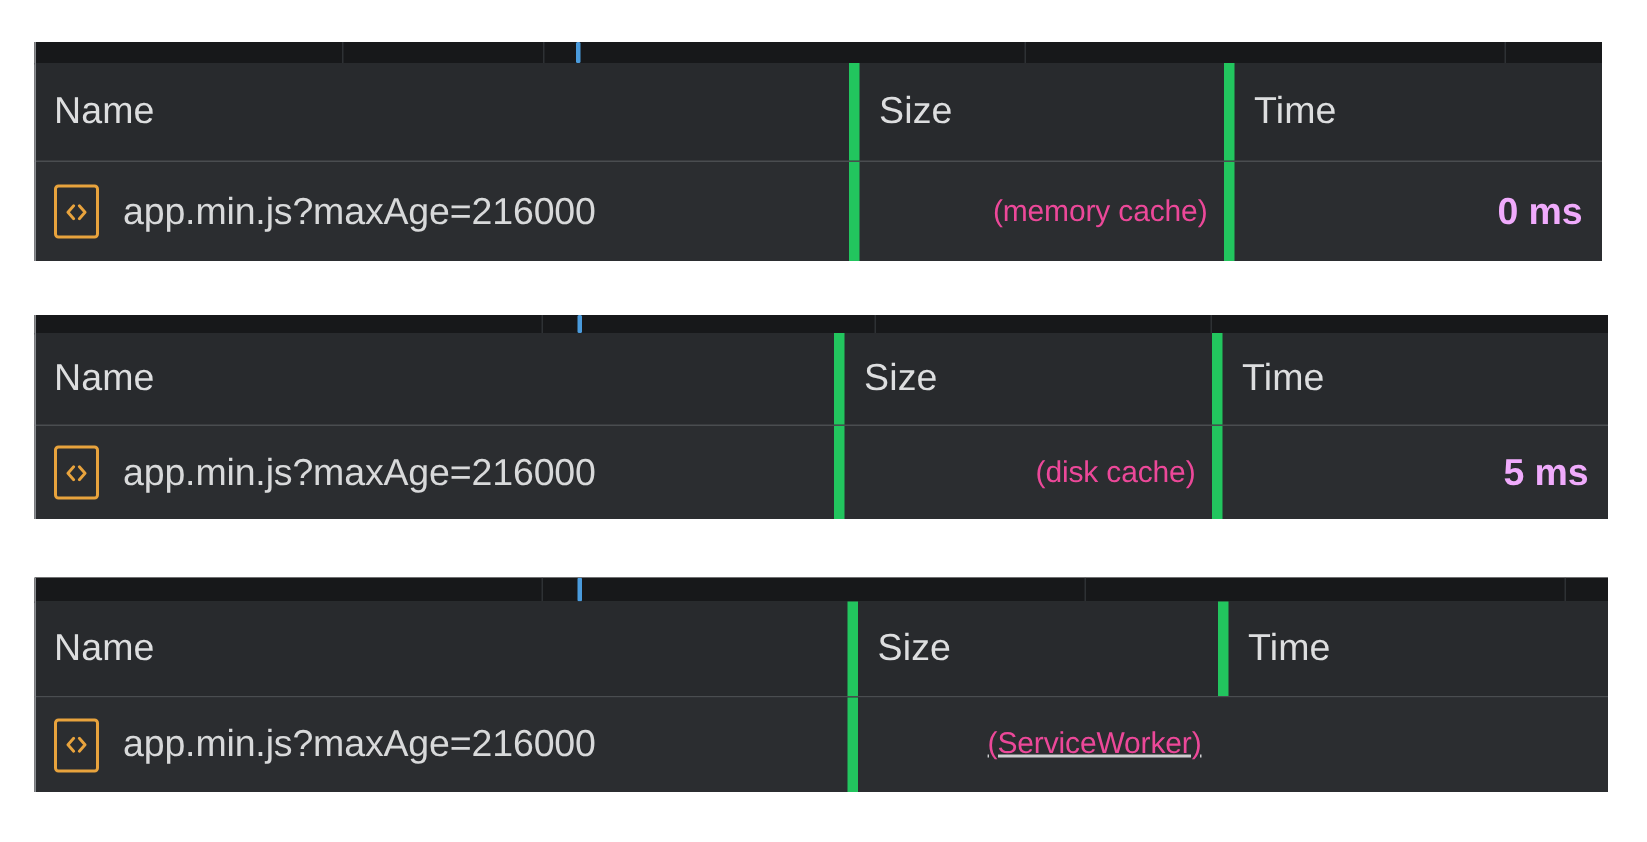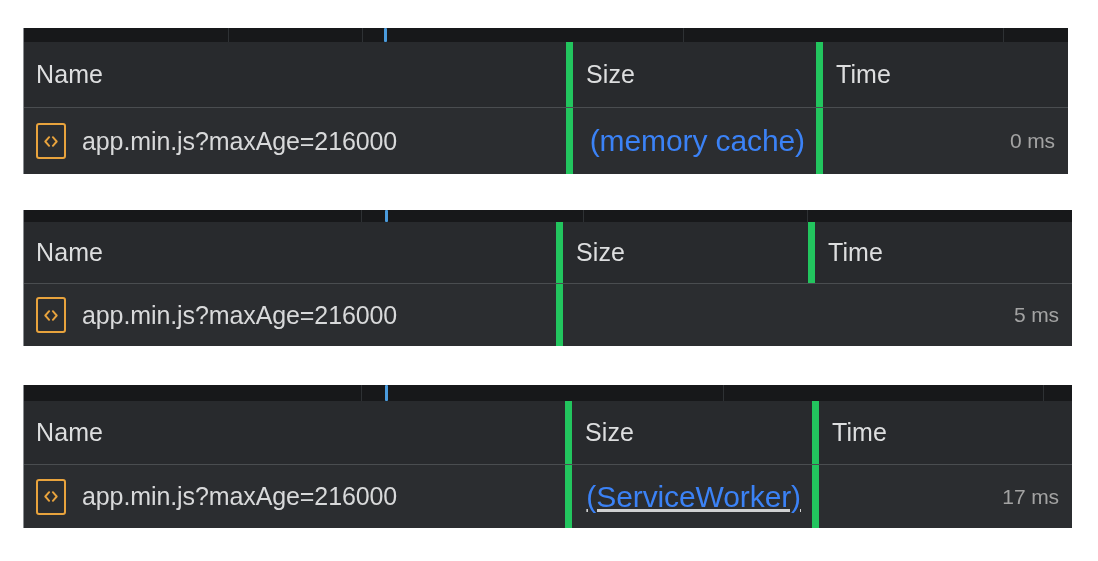--- a/index.html
+++ b/index.html
@@ -121,30 +121,30 @@
   }
 
   .name-text {
     font-size: 25px;
     font-weight: 400;
     color: #d8d9da;
     letter-spacing: -0.1px;
   }
 
   .size-text {
-    font-size: 30px;
+    font-size: 20px;
     font-weight: 400;
-    color: #3b82f6;
+    color: #ec4899;
     letter-spacing: -0.1px;
   }
 
   .time-text {
-    font-size: 21px;
-    font-weight: 400;
-    color: #a3a3a3;
+    font-size: 25px;
+    font-weight: 700;
+    color: #f0abfc;
     letter-spacing: -0.1px;
   }
 
   
   .res-icon {
     flex: 0 0 auto;
     width: 26px;
     height: 32px;
     margin-right: 16px;
     border: 2px solid #e8a33d;
@@ -230,20 +230,23 @@
       <div class="row data" style="height:62px;">
         <div class="cell col-name" style="width:533px;">
           <span class="res-icon">
             <svg width="14" height="11" viewBox="0 0 14 11" aria-hidden="true">
               <path d="M5.1 1.2 L1.3 5.5 L5.1 9.8" fill="none" stroke="#e8a33d" stroke-width="1.9" stroke-linecap="round" stroke-linejoin="round"></path>
               <path d="M8.9 1.2 L12.7 5.5 L8.9 9.8" fill="none" stroke="#e8a33d" stroke-width="1.9" stroke-linecap="round" stroke-linejoin="round"></path>
             </svg>
           </span>
           <span class="name-text">app.min.js?maxAge=216000</span>
         </div>
+        <div class="cell col-size divider-left" style="width:252px;">
+          <span class="size-text">(disk cache)</span>
+        </div>
         <div class="cell col-time divider-left" style="flex:1 1 auto;">
           <span class="time-text">5 ms</span>
         </div>
       </div>
     </div>
   </div>
 
   <div class="panel" style="left:23px; top:385px; width:1049px; height:143px;">
 
     <div class="overview" style="height:16px;">
@@ -272,20 +275,17 @@
             <svg width="14" height="11" viewBox="0 0 14 11" aria-hidden="true">
               <path d="M5.1 1.2 L1.3 5.5 L5.1 9.8" fill="none" stroke="#e8a33d" stroke-width="1.9" stroke-linecap="round" stroke-linejoin="round"></path>
               <path d="M8.9 1.2 L12.7 5.5 L8.9 9.8" fill="none" stroke="#e8a33d" stroke-width="1.9" stroke-linecap="round" stroke-linejoin="round"></path>
             </svg>
           </span>
           <span class="name-text">app.min.js?maxAge=216000</span>
         </div>
         <div class="cell col-size divider-left" style="width:247px;text-decoration:underline;">
           <span class="size-text">(ServiceWorker)</span>
         </div>
-        <div class="cell col-time divider-left" style="flex:1 1 auto;">
-          <span class="time-text">17 ms</span>
-        </div>
       </div>
     </div>
   </div>
 
 </div>
 
 </body></html>

